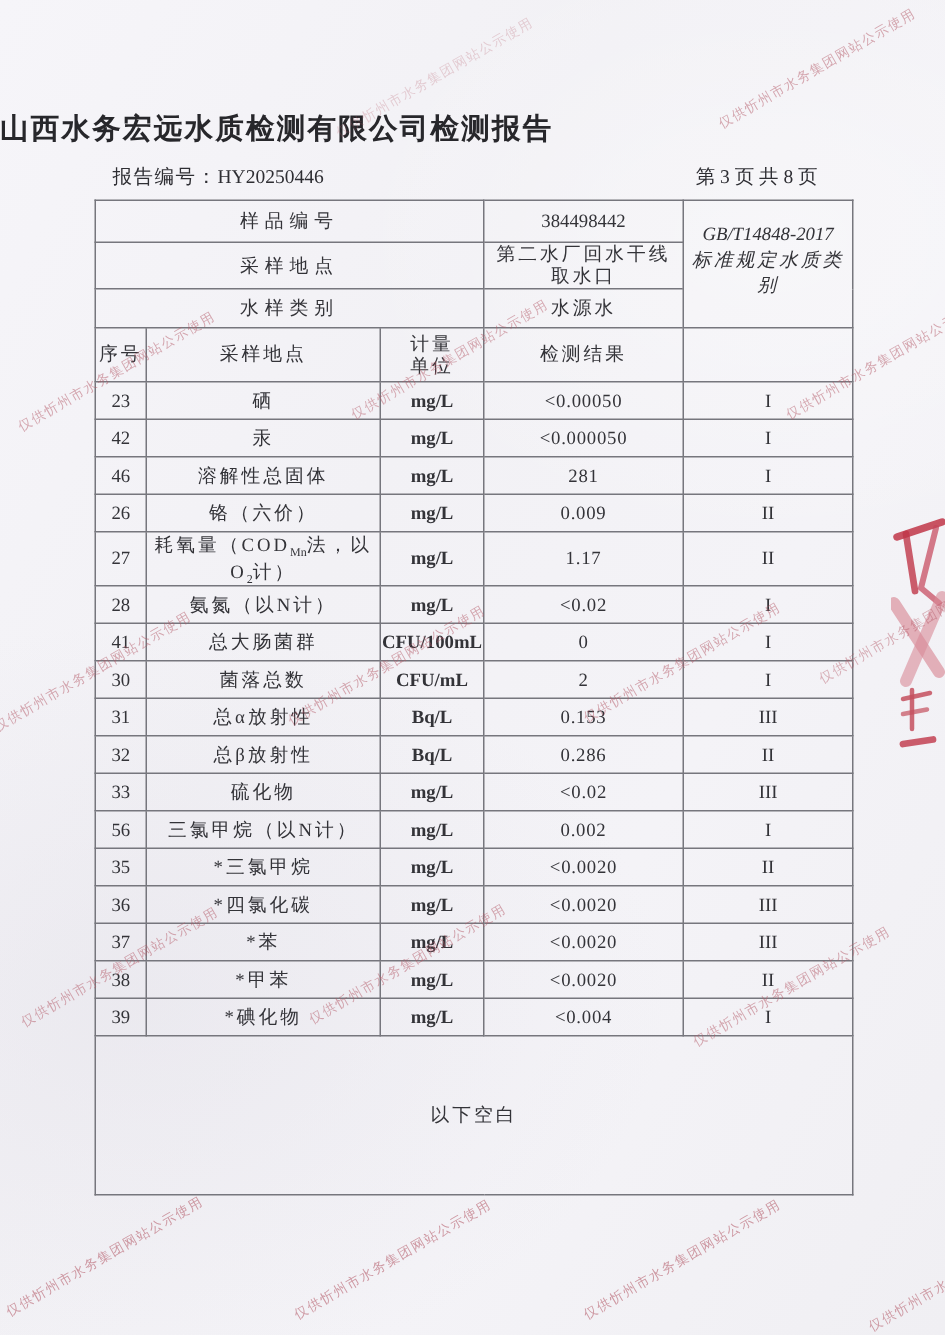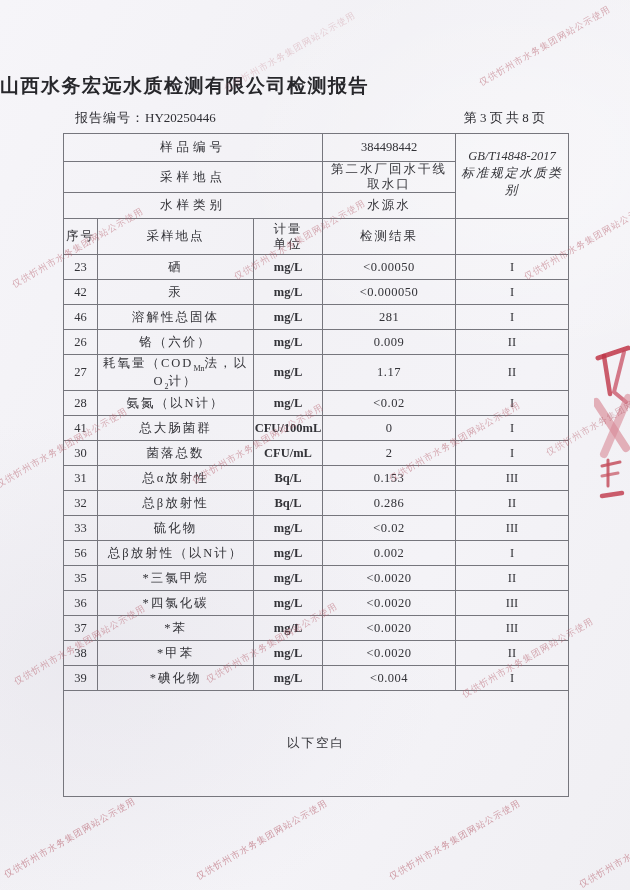--- a/index.html
+++ b/index.html
@@ -168,21 +168,21 @@
     </tr>
         <tr class="data-row">
       <td class="c-no">33</td>
       <td class="c-item">硫化物</td>
       <td class="c-unit">mg/L</td>
       <td class="c-result">&lt;0.02</td>
       <td class="c-class">III</td>
     </tr>
         <tr class="data-row">
       <td class="c-no">56</td>
-      <td class="c-item">总β放射性（以N计）</td>
+      <td class="c-item">三氯甲烷（以N计）</td>
       <td class="c-unit">mg/L</td>
       <td class="c-result">0.002</td>
       <td class="c-class">I</td>
     </tr>
         <tr class="data-row">
       <td class="c-no">35</td>
       <td class="c-item">*三氯甲烷</td>
       <td class="c-unit">mg/L</td>
       <td class="c-result">&lt;0.0020</td>
       <td class="c-class">II</td>

